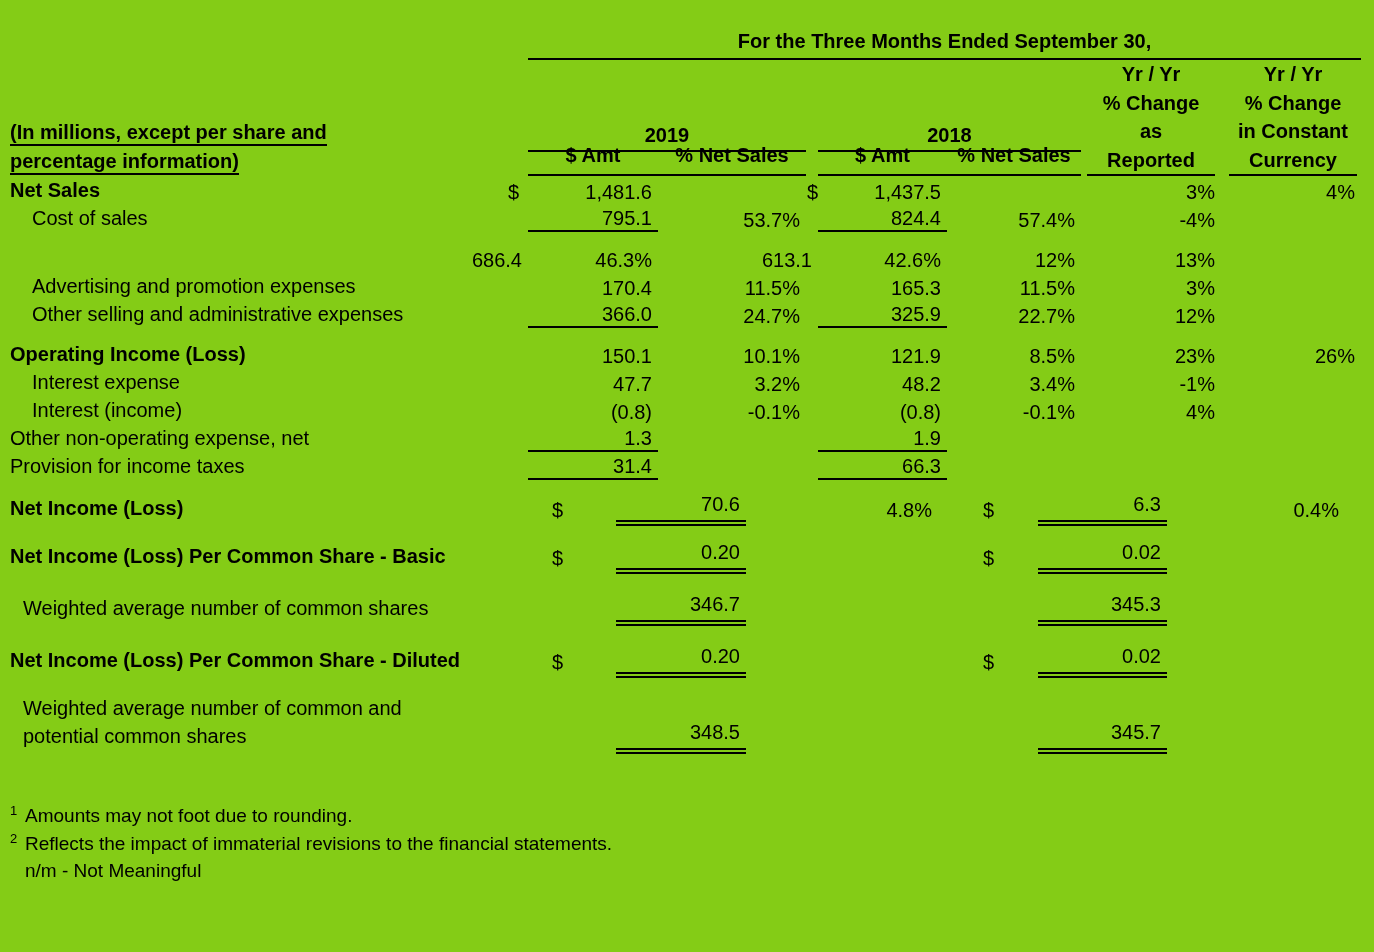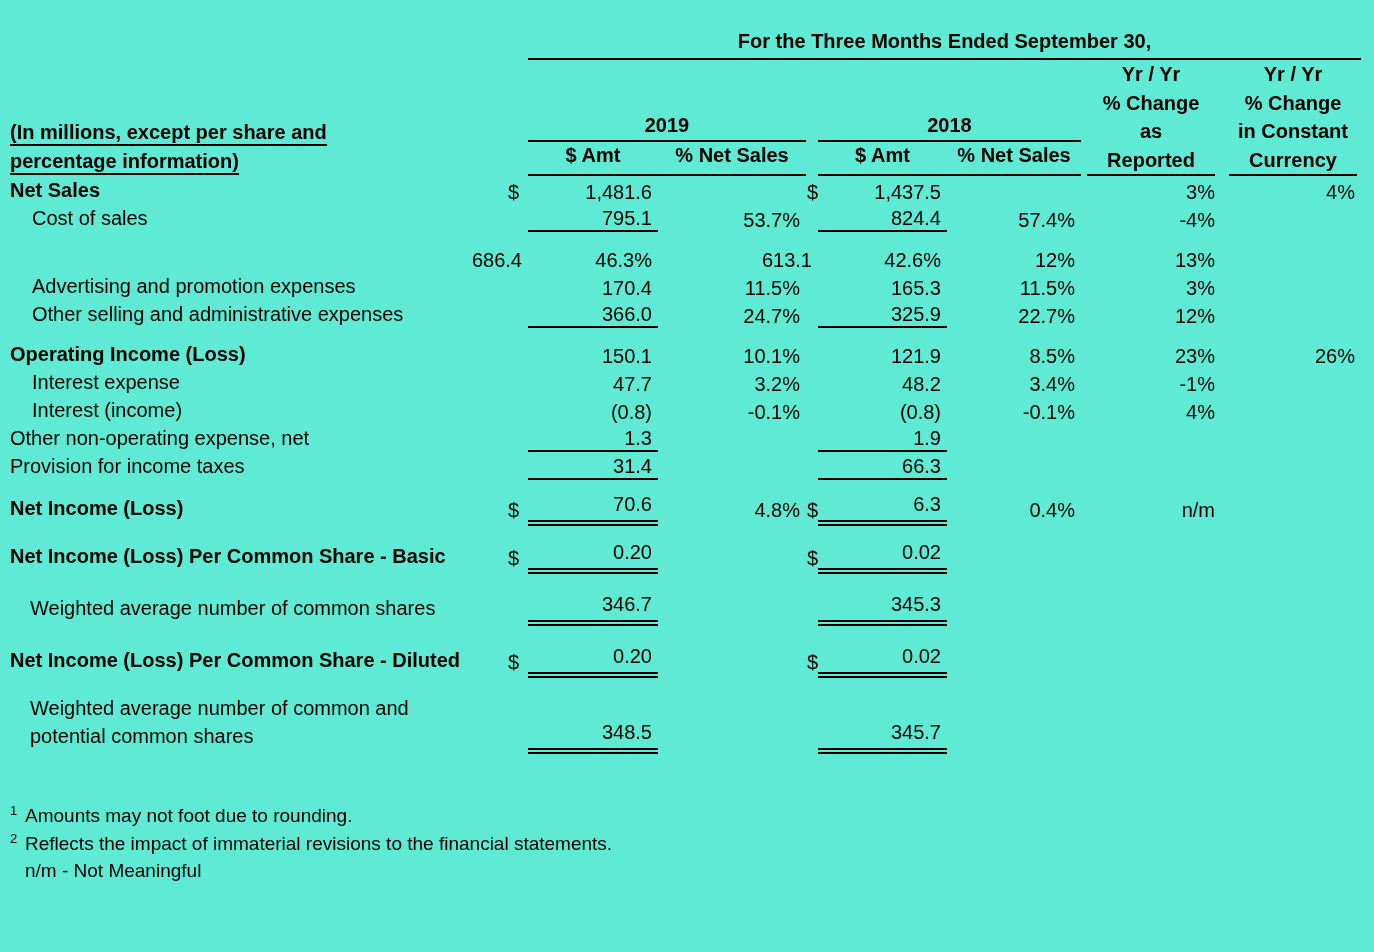--- a/index.html
+++ b/index.html
@@ -1,39 +1,39 @@
 <!DOCTYPE html>
 <html><head>
 <meta charset="utf-8">
 <style>
   * { margin: 0; padding: 0; box-sizing: border-box; }
   html, body { background: #fff; }
   .page {
     position: relative;
     width: 1374px;
     height: 952px;
-    background: #5eead4;
+    background: #84cc16;
     color: #000;
     font-family: "Liberation Sans", sans-serif;
     font-size: 20px;
     overflow: hidden;
   }
 
   
   .header { position: relative; height: 146px; margin-top: 30px; width: 1361px; }
   .h-title {
     position: absolute; left: 528px; top: 0; width: 833px;
     text-align: center; font-weight: bold;
     padding-bottom: 5px; border-bottom: 2px solid #000;
   }
   .h-caption { position: absolute; left: 10px; bottom: 1px; font-weight: bold; }
   .h-caption .cap-line { height: 28.5px; line-height: 28.5px; }
   .h-caption .cap-line span { border-bottom: 2px solid #000; padding-bottom: 1px; }
   .h-grp {
-    position: absolute; bottom: 34px; text-align: center; font-weight: bold;
+    position: absolute; bottom: 24px; text-align: center; font-weight: bold;
     border-bottom: 2px solid #000; padding-bottom: 3px;
   }
   .h-grp.g19 { left: 528px; width: 278px; }
   .h-grp.g18 { left: 818px; width: 263px; }
   .h-sub {
     position: absolute; bottom: 0; text-align: center; font-weight: bold;
     border-bottom: 2px solid #000; padding-bottom: 7px;
   }
   .h-sub.amt19 { left: 528px; width: 130px; }
   .h-sub.pct19 { left: 658px; width: 148px; }
@@ -49,32 +49,32 @@
   
   .tbody { width: 1361px; }
   .row {
     display: grid;
     grid-template-columns: 490px 38px 130px 148px 12px 129px 134px 140px 140px;
     height: 28px;
   }
   .row .c { display: flex; align-items: flex-end; line-height: 24px; }
   .row .label { flex-direction: column; align-items: flex-start; justify-content: flex-end; padding-left: 10px; }
   .row .label.ind-1 { padding-left: 32px; }
-  .row .label.ind-h { padding-left: 30px; }
+  .row .label.ind-h { padding-left: 23px; }
   .row.bold .label { font-weight: bold; }
   .row .num { justify-content: flex-end; padding-right: 6px; }
   .row .cur.d1 { padding-left: 18px; }
   .row .cur.d2 { justify-content: flex-end; }
   .l1, .l2 { line-height: 28px; white-space: nowrap; }
   .l2 { display: none; }
   .two-line .l2 { display: block; }
   .two-line { height: 60px; }
   .rule-single .a19, .rule-single .a18 { border-bottom: 2px solid #000; }
   .rule-double .a19, .rule-double .a18 { border-bottom: 6px double #000; }
-  .rule-double { height: 34px; }
+  .rule-double { height: 34px; gap: 44px; }
   .rule-double .c { padding-bottom: 4px; }
   .rule-double.two-line { height: 64px; }
 
   
   .footnotes { margin-top: 48px; margin-left: 10px; font-size: 19px; }
   .fn { line-height: 27.5px; }
   .fn sup {
     display: inline-block; width: 15px;
     font-size: 13px; vertical-align: 7px; line-height: 0;
   }

